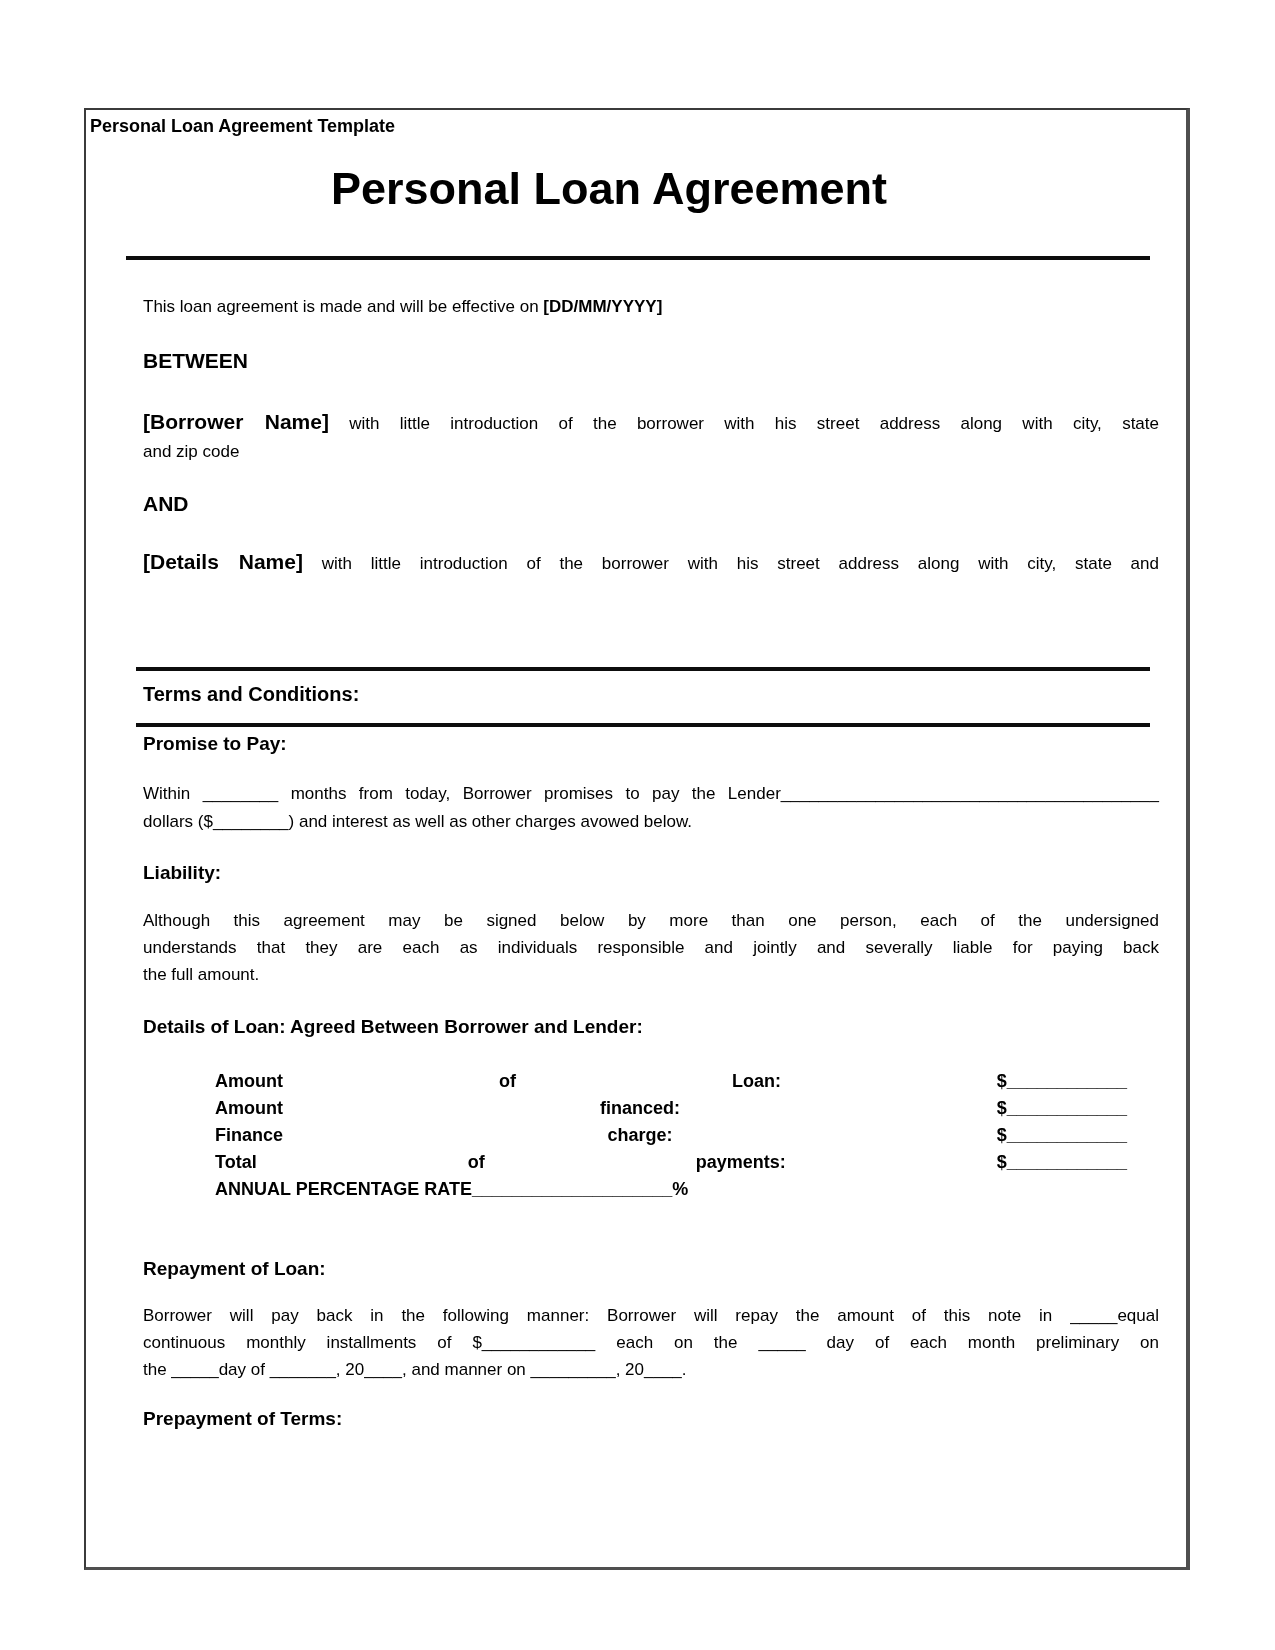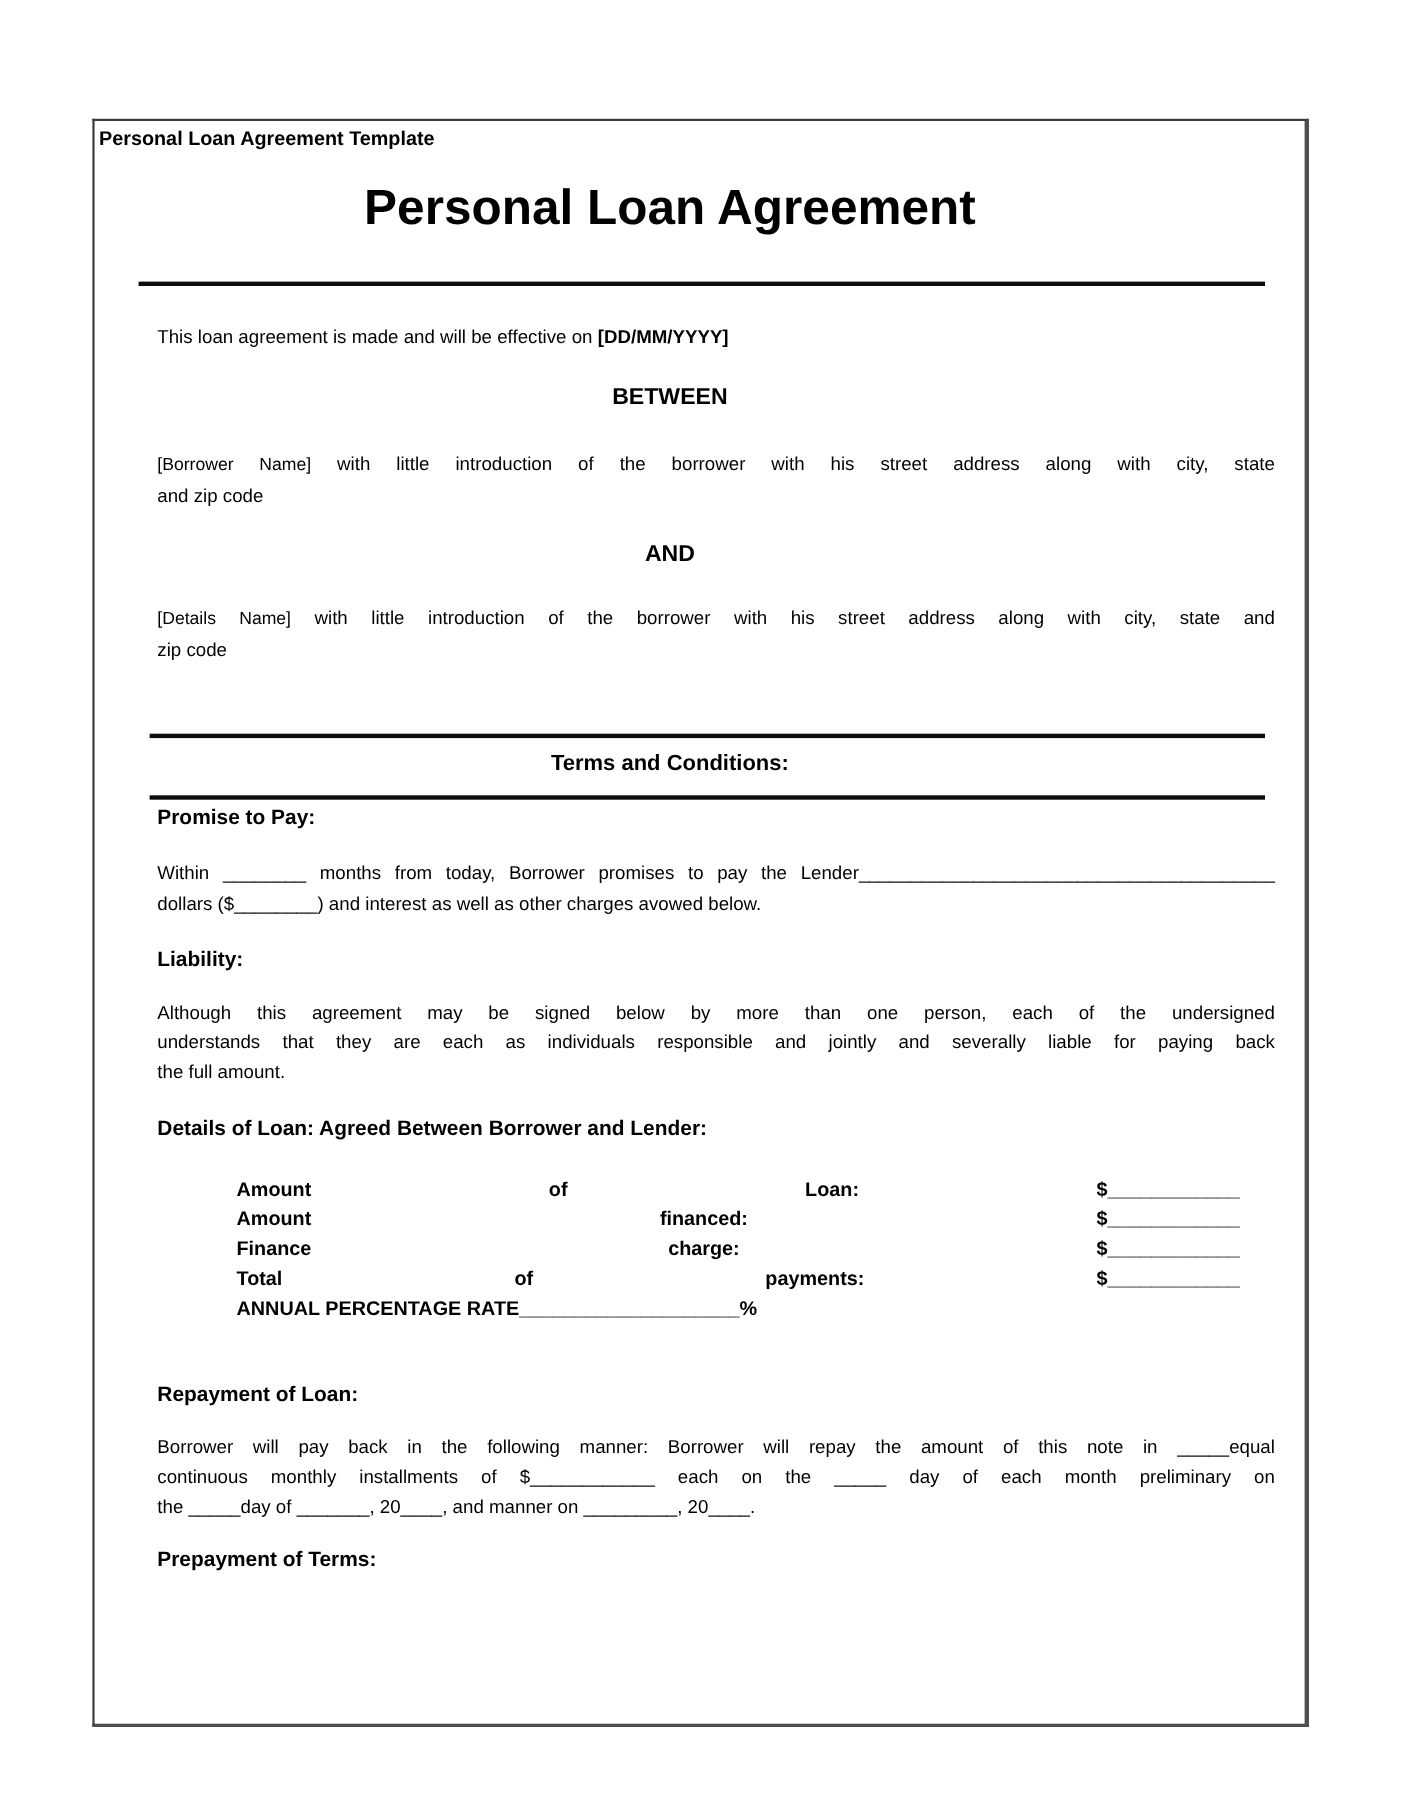--- a/index.html
+++ b/index.html
@@ -21,22 +21,22 @@
   .rule { background:#0d0d0d; height:4px; }
   .rule-title { left:40px; top:146px; width:1024px; }
   .rule-tc { left:50px; width:1014px; }
   .rule-tc-top { top:557px; }
   .rule-tc-bottom { top:613px; }
   .para { font-size:17px; line-height:28px; }
   .para27 { font-size:17px; line-height:27px; }
   .col { left:57px; width:1016px; }
   .jline { text-align:justify; text-align-last:justify; text-justify:inter-word; }
   .b { font-weight:bold; }
-  .lead { font-weight:normal; font-size:16px; }
-  .center-h { left:57px; width:932px; text-align:center; font-weight:bold; }
+  .lead { font-weight:bold; font-size:21px; }
+  .center-h { left:57px; width:932px; text-align:left; font-weight:bold; }
   .between { top:237px; font-size:21px; line-height:28px; }
   .and { top:380px; font-size:21px; line-height:28px; }
   .p-intro { top:183px; }
   .p-borrower { top:298px; }
   .p-lender { top:438px; }
   .tc-heading { top:570px; font-size:20px; line-height:28px; }
   .sec-h { left:57px; font-size:19px; font-weight:bold; line-height:28px; white-space:nowrap; }
   .h-promise { top:620px; }
   .p-promise { top:670px; }
   .h-liability { top:749px; }
@@ -67,21 +67,20 @@
 
   <div class="abs para col p-borrower">
     <div class="jline"><span class="lead">[Borrower Name]</span><span> with little introduction of the borrower with his street address along with city, state</span></div>
     <div>and zip code</div>
   </div>
 
   <div class="abs center-h and">AND</div>
 
   <div class="abs para col p-lender">
     <div class="jline"><span class="lead">[Details Name]</span><span> with little introduction of the borrower with his street address along with city, state and</span></div>
-    <div>zip code</div>
   </div>
 
   <div class="abs rule rule-tc rule-tc-top"></div>
   <div class="abs center-h tc-heading">Terms and Conditions:</div>
   <div class="abs rule rule-tc rule-tc-bottom"></div>
 
   <div class="abs sec-h h-promise">Promise to Pay:</div>
 
   <div class="abs para col p-promise">
     <div class="jline">Within ________ months from today, Borrower promises to pay the Lender________________________________________</div>

